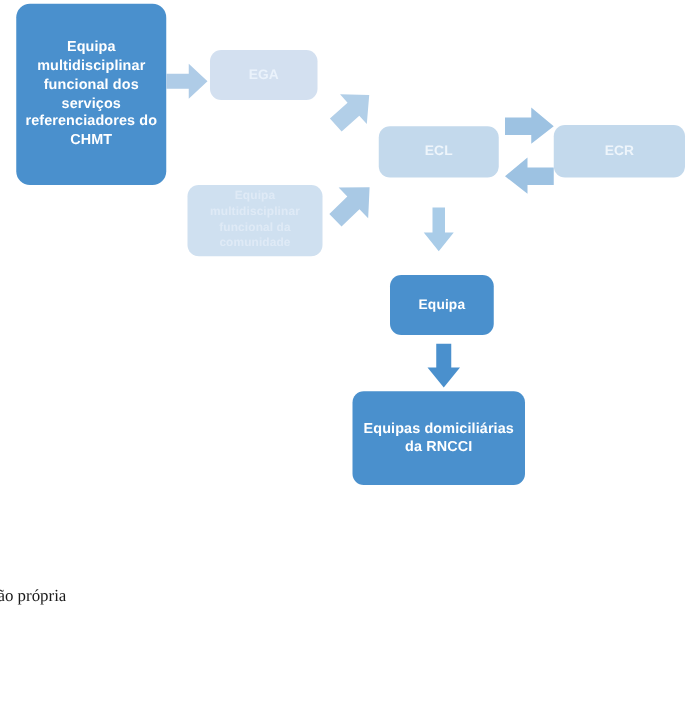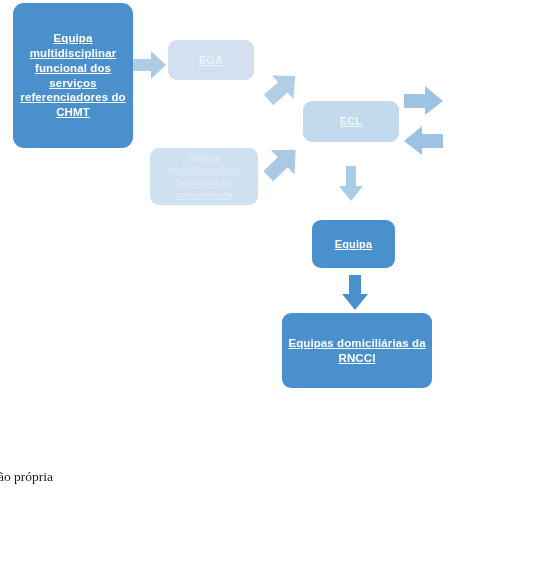--- a/index.html
+++ b/index.html
@@ -28,21 +28,20 @@
     box-sizing: border-box;
     display: flex;
     align-items: center;
     justify-content: center;
     text-align: center;
     border-radius: 9px;
     font-weight: bold;
     line-height: 1.28;
     letter-spacing: 0.1px;
     padding: 2px 6px;
-    text-decoration: underline;
     -webkit-font-smoothing: antialiased;
   }
 
   
   .node.strong {
     background: #4a90cd;
     color: #ffffff;
   }
 
   
@@ -89,21 +88,21 @@
     width: 105px; height: 42px;
     font-size: 11px;
   }
   #node-utente {
     left: 312px; top: 220px;
     width: 83px;  height: 48px;
     font-size: 11px;
   }
   #node-rncci {
     left: 282px; top: 313px;
-    width: 150px; height: 75px;
+    width: 138px; height: 75px;
     font-size: 11.5px;
   }
 
   
   .arrow {
     position: absolute;
   }
   .arrow svg { display: block; overflow: visible; }
 
   #arrow-ref-to-ega  { left: 133px; top: 50px;  width: 34px; height: 30px; }
@@ -131,20 +130,21 @@
 <div id="diagram-canvas">
 
   <div class="node strong" id="node-referenciadores">Equipa multidisciplinar funcional dos serviços referenciadores do CHMT</div>
 
   <div class="node faded-lighter" id="node-ega">EGA</div>
 
   <div class="node ghost" id="node-comunidade">Equipa multidisciplinar funcional da comunidade</div>
 
   <div class="node faded" id="node-ecl">ECL</div>
 
+  <div class="node faded" id="node-ecr">ECR</div>
 
   <div class="node strong" id="node-utente">Equipa</div>
 
   <div class="node strong" id="node-rncci">Equipas domiciliárias da RNCCI</div>
 
   <div class="arrow" id="arrow-ref-to-ega">
     <svg viewBox="0 0 34 30" width="34" height="30">
       <path d="M0,9 L18,9 L18,1 L33,15 L18,29 L18,21 L0,21 Z" fill="#afcce7"></path>
     </svg>
   </div>

